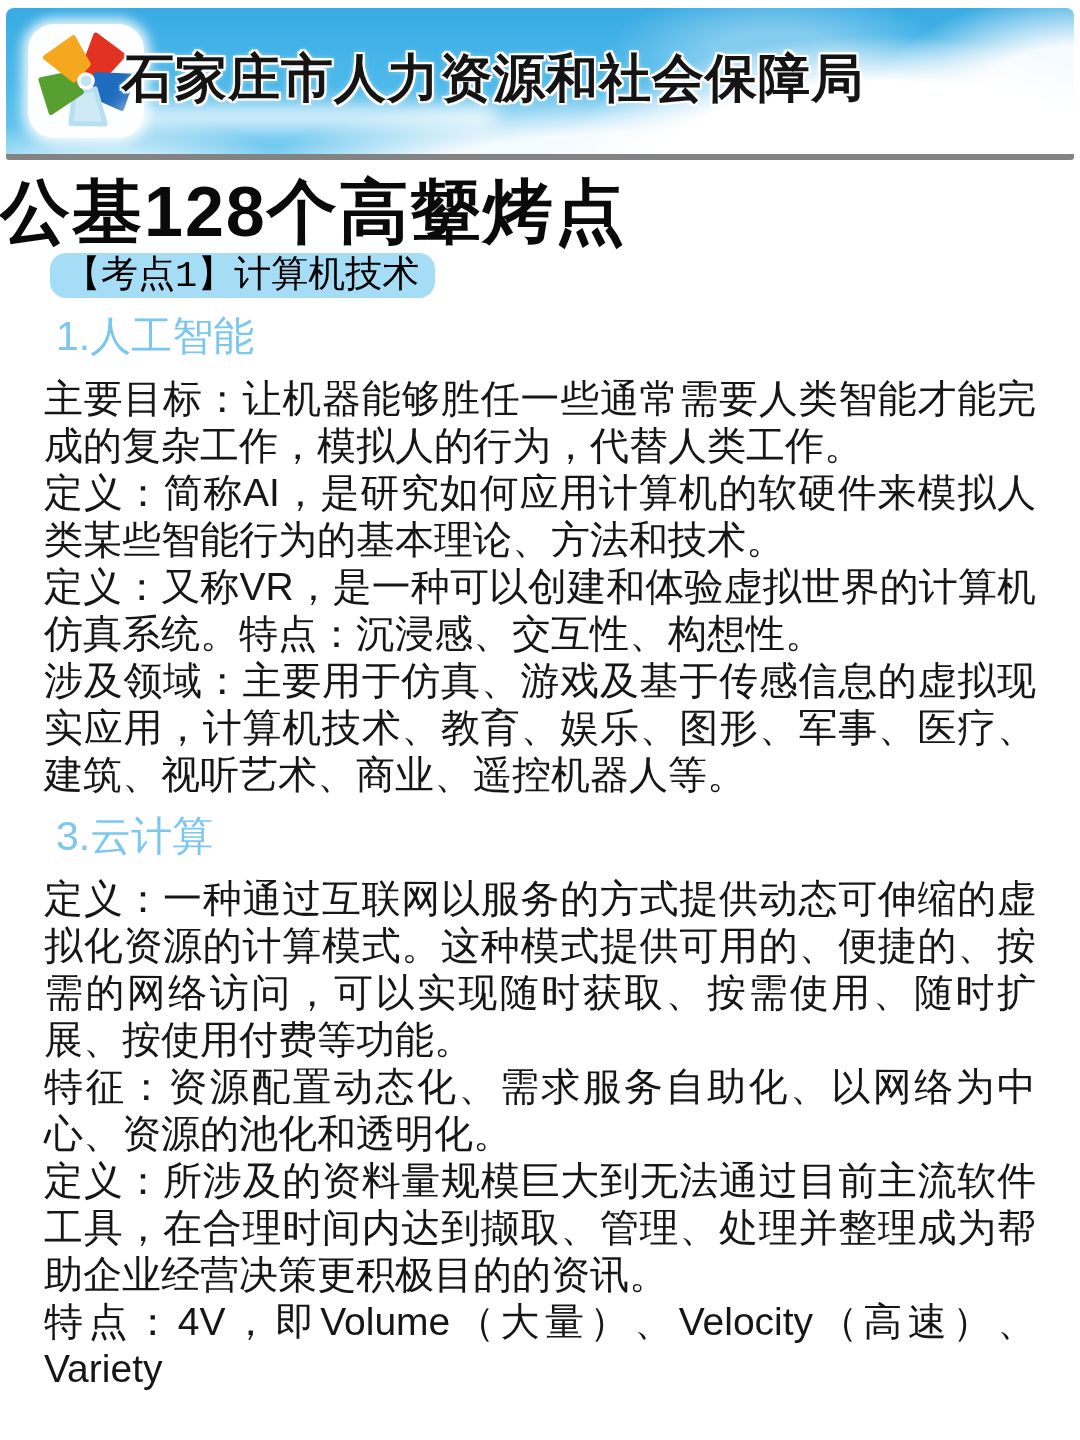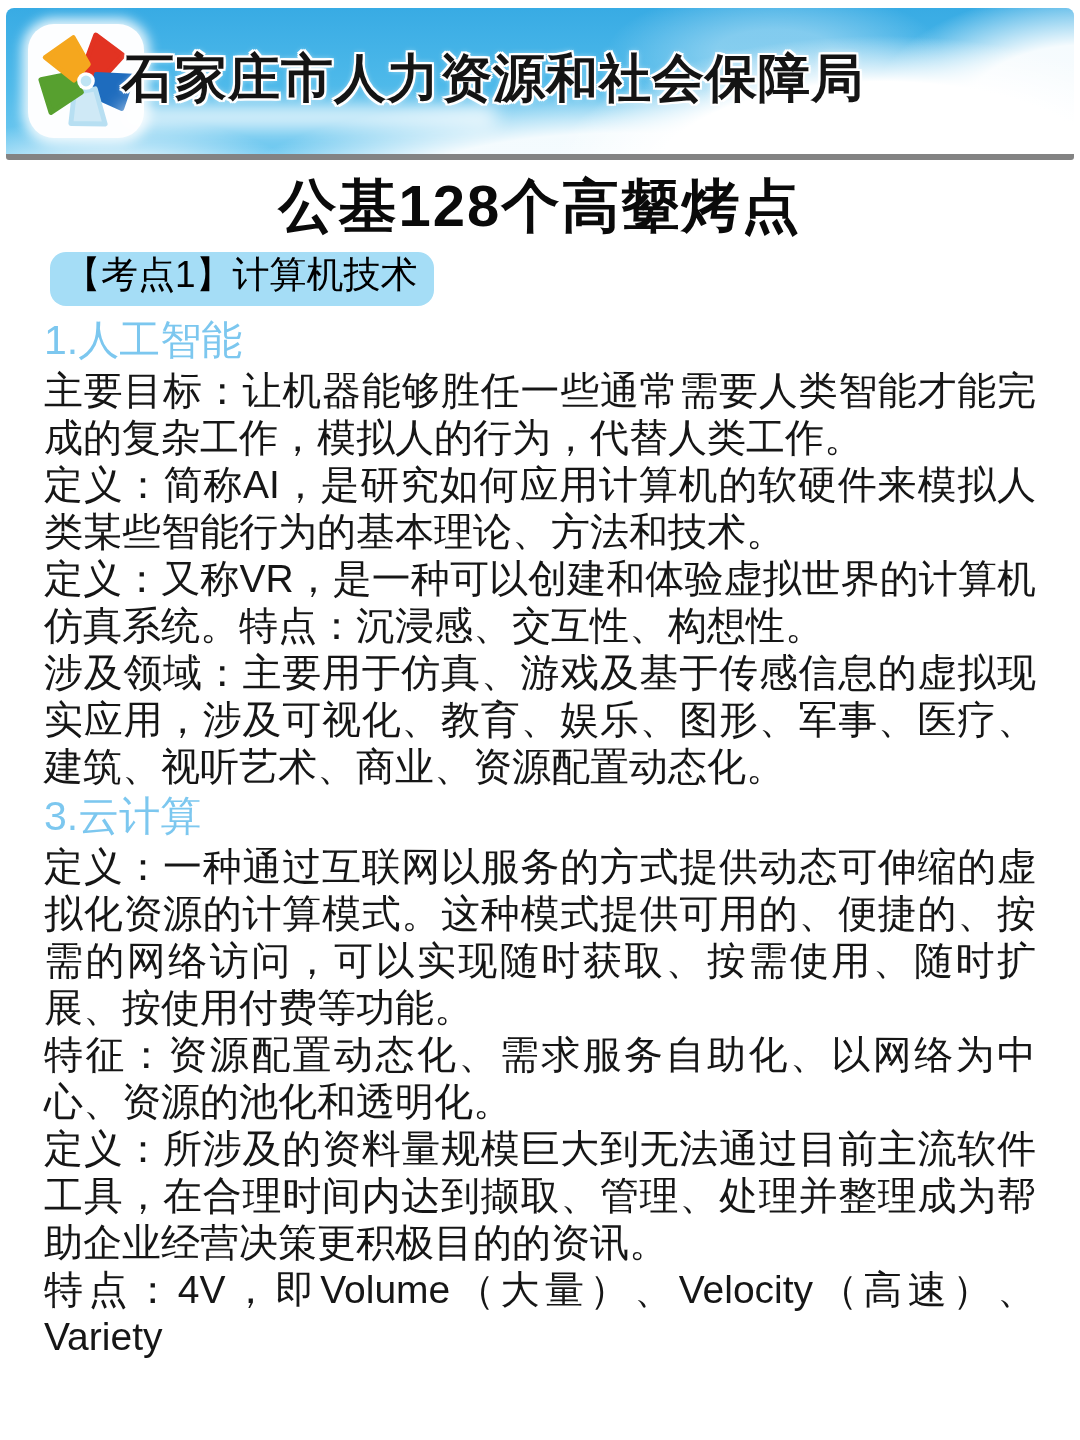--- a/index.html
+++ b/index.html
@@ -50,47 +50,47 @@
   .cloud-streak {
     position: absolute; left: 112px; top: 96px;
     width: 380px; height: 26px;
     background: rgba(255,255,255,0.75);
     border-radius: 20px;
     filter: blur(9px);
   }
   
   .title {
     margin: 12px 0 0 0;
-    text-align: center;
-    font-size: 58px;
+    font-size: 70px;
     line-height: 1.16;
     font-weight: 900;
     letter-spacing: 2px;
     color: #0a0a0a;
   }
   .tag {
     display: inline-block;
-    margin: 13px 0 0 50px;
+    margin: 0 0 0 50px;
     background: var(--tag-bg, #a5ddf6);
     border-radius: 16px;
-    padding: 2px 16px 9px 14px;
+    padding: 2px 16px 0 14px;
     font-size: 37px;
     line-height: 1.15;
     color: #000000;
+    font-family: Liberation Mono, monospace;
   }
   
   .content {
     margin: 8px 44px 0 44px;
     text-align: justify;
     font-size: 39px;
     line-height: 47px;
     color: #161616;
   }
   .content h2 {
-    margin: 0;
+    margin: 12px;
     font-size: 41px;
     line-height: 53px;
     font-weight: 500;
     color: var(--heading-blue, #7cc7ef);
   }
   .content p { margin: 0; }
 </style>
 </head>
 <body>
 
@@ -123,21 +123,21 @@
   <div class="content">
 
     <section>
       <h2>1.人工智能</h2>
       <p>主要目标：让机器能够胜任一些通常需要人类智能才能完成的复杂工作，模拟人的行为，代替人类工作。</p>
       <p>定义：简称AI，是研究如何应用计算机的软硬件来模拟人类某些智能行为的基本理论、方法和技术。</p>
     </section>
 
     <section>
       <p>定义：又称VR，是一种可以创建和体验虚拟世界的计算机仿真系统。特点：沉浸感、交互性、构想性。</p>
-      <p>涉及领域：主要用于仿真、游戏及基于传感信息的虚拟现实应用，涉及可视化、教育、娱乐、图形、军事、医疗、建筑、视听艺术、商业、资源配置动态化。</p>
+      <p>涉及领域：主要用于仿真、游戏及基于传感信息的虚拟现实应用，计算机技术、教育、娱乐、图形、军事、医疗、建筑、视听艺术、商业、遥控机器人等。</p>
     </section>
 
     <section>
       <h2>3.云计算</h2>
       <p>定义：一种通过互联网以服务的方式提供动态可伸缩的虚拟化资源的计算模式。这种模式提供可用的、便捷的、按需的网络访问，可以实现随时获取、按需使用、随时扩展、按使用付费等功能。</p>
       <p>特征：资源配置动态化、需求服务自助化、以网络为中心、资源的池化和透明化。</p>
     </section>
 
     <section>
       <p>定义：所涉及的资料量规模巨大到无法通过目前主流软件工具，在合理时间内达到撷取、管理、处理并整理成为帮助企业经营决策更积极目的的资讯。</p>

